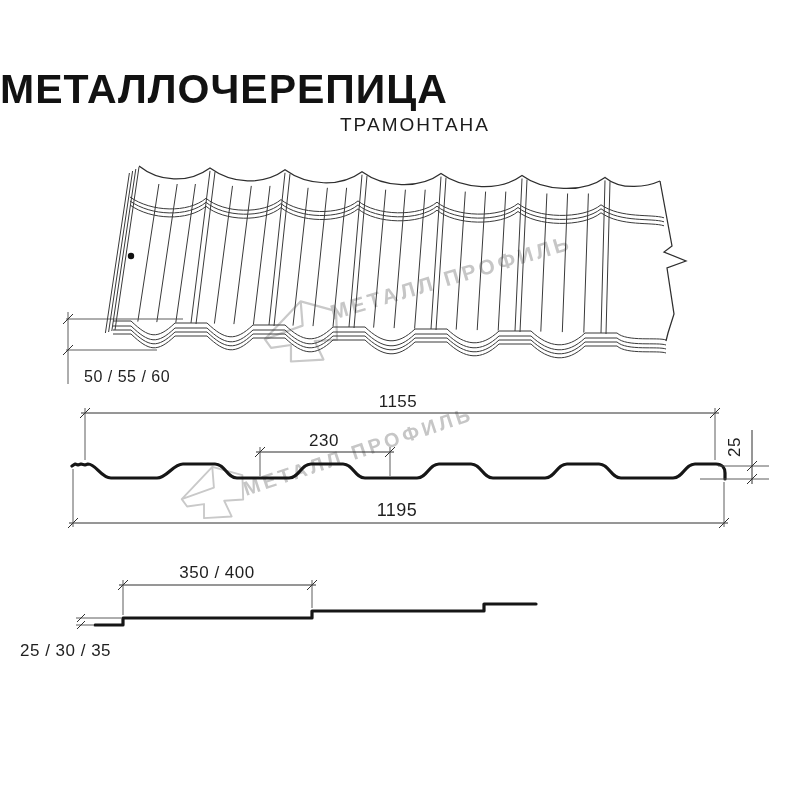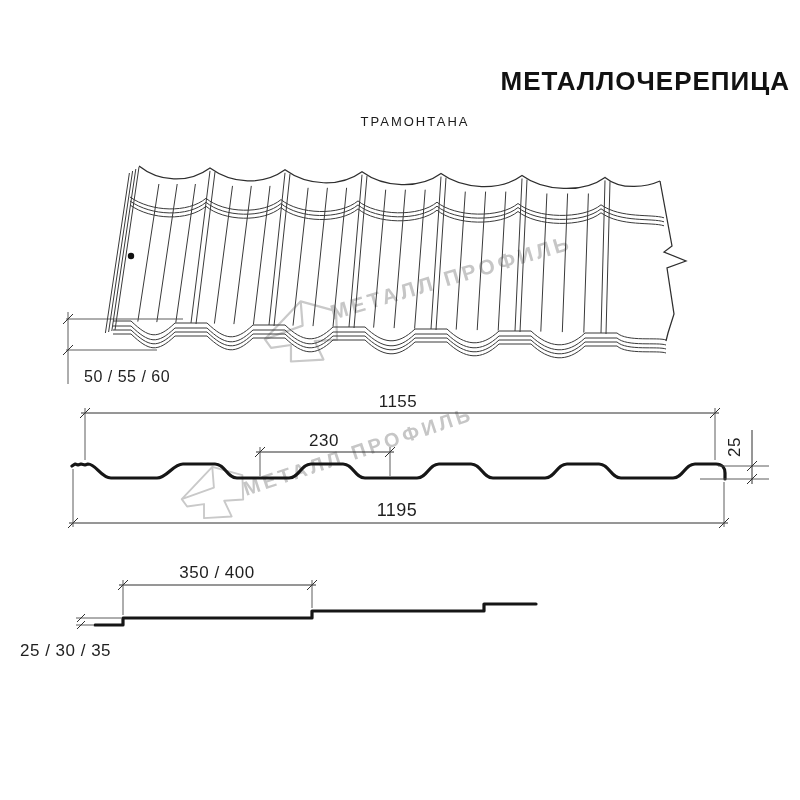--- a/index.html
+++ b/index.html
@@ -1,26 +1,26 @@
 <!DOCTYPE html>
 <html><head>
 <meta charset="utf-8">
 <style>
   html,body{margin:0;padding:0;}
   body{
     width:800px;height:800px;background:#ffffff;position:relative;
     font-family:"Liberation Sans", sans-serif;overflow:hidden;
   }
   .title{
-    position:absolute;left:0;right:10px;top:66px;text-align:right;
-    font-size:26px;font-weight:bold;letter-spacing:1px;color:#121212;
+    position:absolute;left:0;right:10px;top:66px;text-align:left;
+    font-size:41px;font-weight:bold;letter-spacing:1px;color:#121212;
   }
   .subtitle{
     position:absolute;left:0;right:10px;top:114px;text-align:center;
-    font-size:13px;font-weight:400;letter-spacing:2px;color:#1c1c1c;margin-left:40px;
+    font-size:19px;font-weight:400;letter-spacing:2px;color:#1c1c1c;margin-left:40px;
   }
   svg{position:absolute;left:0;top:0;}
   .ln{stroke:#3a3a3a;fill:none;stroke-width:1;}
   .lnb{stroke:#2e2e2e;fill:none;stroke-width:1.25;}
   .thick{stroke:#161616;fill:none;stroke-width:3.2;stroke-linejoin:round;stroke-linecap:round;}
   .dim{stroke:#2f2f2f;fill:none;stroke-width:1;}
   .ext{stroke:#4a4a4a;fill:none;stroke-width:0.9;}
   .dim-text{font-family:"Liberation Sans",sans-serif;font-size:17px;fill:#1f1f1f;letter-spacing:0.5px;}
   .dim-text-lg{font-family:"Liberation Sans",sans-serif;font-size:18px;fill:#1f1f1f;letter-spacing:0.5px;}
   .dim-text-sm{font-family:"Liberation Sans",sans-serif;font-size:16px;fill:#1f1f1f;letter-spacing:0.5px;}

